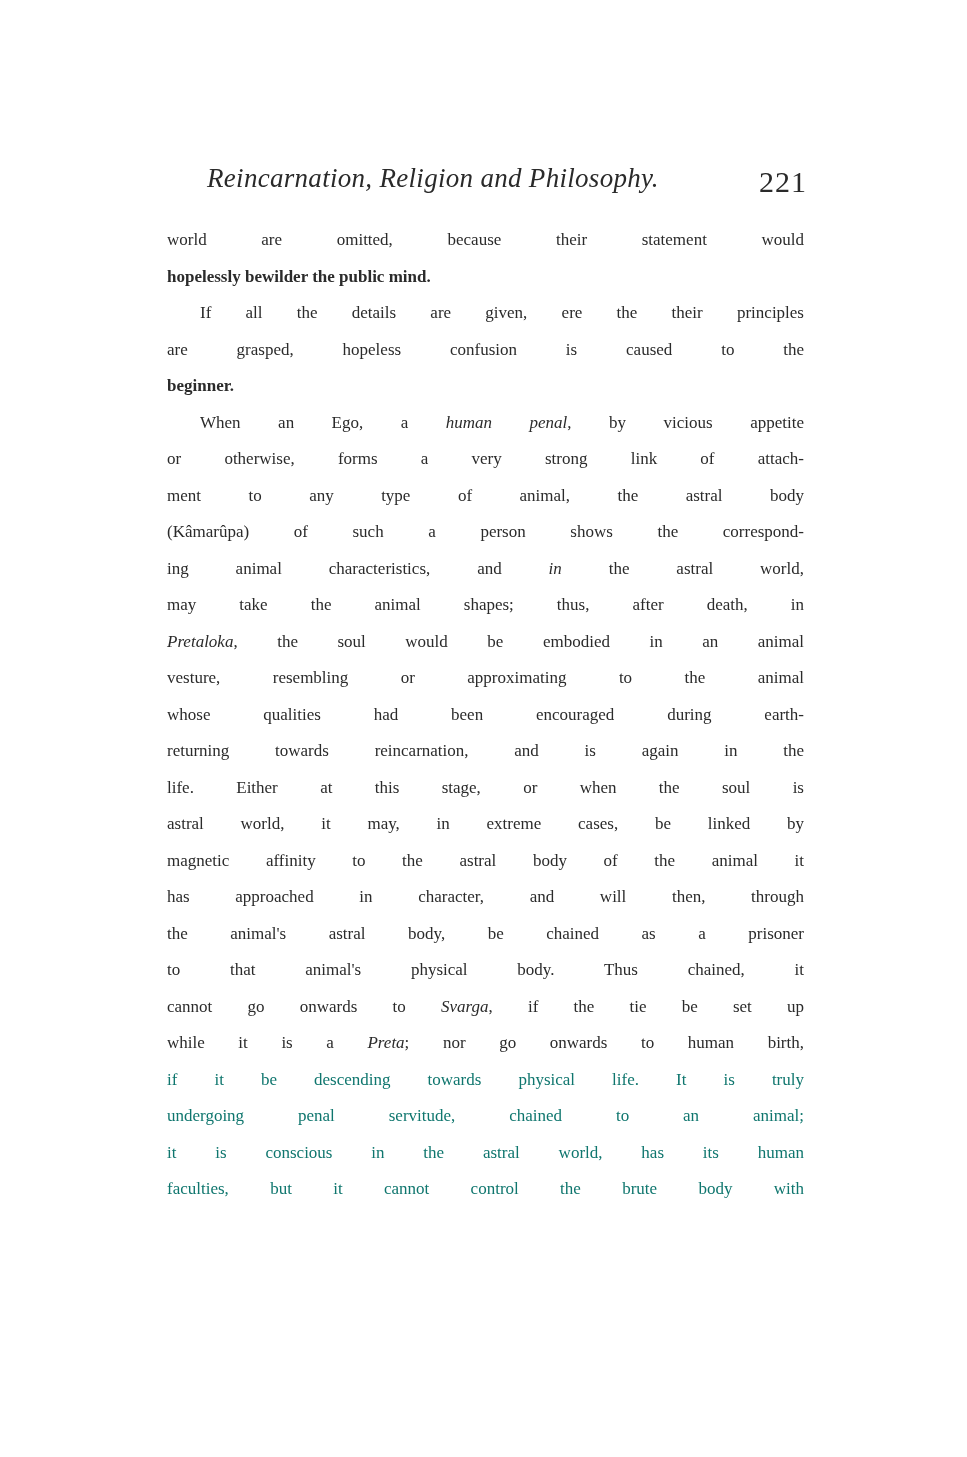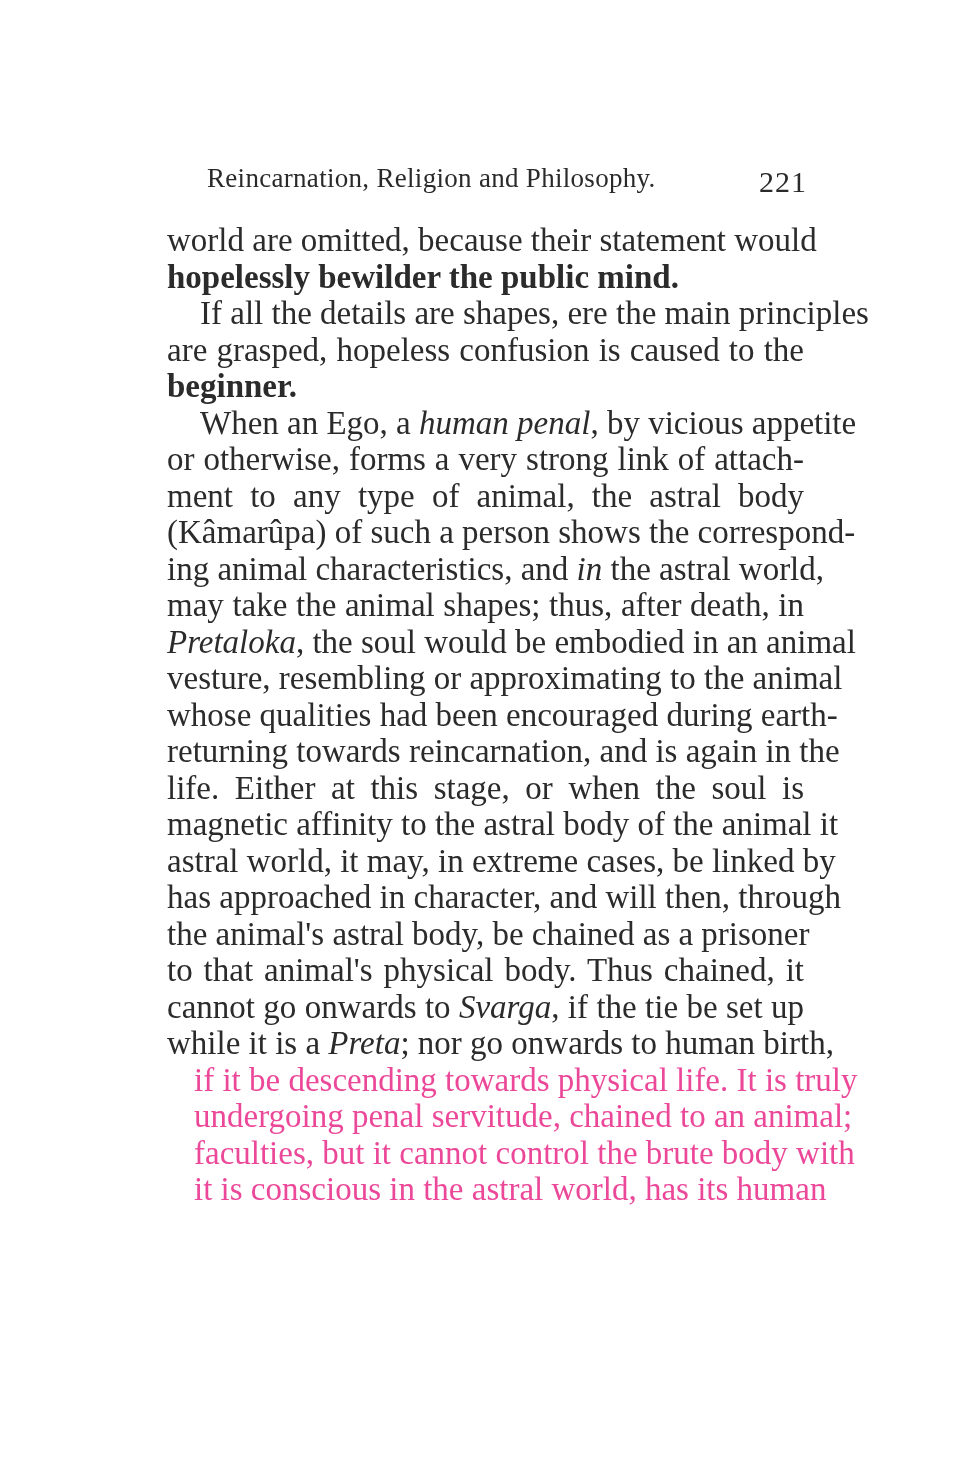--- a/index.html
+++ b/index.html
@@ -1,58 +1,58 @@
 <!DOCTYPE html>
 <html><head>
 <meta charset="utf-8">
 <style>
   html, body { margin:0; padding:0; background:#ffffff; }
   body { width:967px; height:1457px; position:relative; overflow:hidden; }
   .page { position:absolute; left:0; top:0; width:967px; height:1457px; background:#fff; }
   .header { position:absolute; left:207px; top:163px; width:600px; height:36px; }
-  .running-title { position:absolute; left:0; top:0; font-family:"Liberation Serif", serif; font-size:27px; color:#2a2a2a; letter-spacing:0.3px; white-space:nowrap; }
+  .running-title { position:absolute; left:0; top:0; font-family:"Liberation Serif", serif; font-style:italic; font-size:27px; color:#2a2a2a; letter-spacing:0.3px; white-space:nowrap; }
   .page-number { position:absolute; right:0; top:2px; font-family:"Liberation Serif", serif; font-size:30px; color:#2a2a2a; letter-spacing:1px; }
   .body { position:absolute; left:167px; top:222px; width:637px; }
-  .line { height:36.5px; line-height:36.5px; font-family:"Liberation Serif", serif; font-size:33px; color:#2b2b2b; text-align:justify; text-align-last:justify; white-space:nowrap; overflow:visible; }
+  .line { height:36.5px; line-height:36.5px; font-family:"Liberation Serif", serif; font-size:17px; color:#2b2b2b; text-align:justify; text-align-last:justify; white-space:nowrap; overflow:visible; }
   .line.last { text-align-last:left;font-weight:bold; }
   .line.indent { padding-left:33px; }
-  .line.dark { color:#ec4899;margin-left:27px; }
+  .line.dark { color:#0f766e; }
   .it { font-style:italic; }
 </style>
 </head>
 <body>
 
 <div class="page">
   <div class="header">
     <span class="running-title">Reincarnation, Religion and Philosophy.</span>
     <span class="page-number">221</span>
   </div>
 
   <div class="body">
     <div class="line"><span>world are omitted, because their statement would</span></div>
     <div class="line last"><span>hopelessly bewilder the public mind.</span></div>
-    <div class="line indent"><span>If all the details are shapes, ere the main principles</span></div>
+    <div class="line indent"><span>If all the details are given, ere the their principles</span></div>
     <div class="line"><span>are grasped, hopeless confusion is caused to the</span></div>
     <div class="line last"><span>beginner.</span></div>
     <div class="line indent"><span>When an Ego, a </span><span class="it">human penal</span><span>, by vicious appetite</span></div>
     <div class="line"><span>or otherwise, forms a very strong link of attach-</span></div>
     <div class="line"><span>ment to any type of animal, the astral body</span></div>
     <div class="line"><span>(Kâmarûpa) of such a person shows the correspond-</span></div>
     <div class="line"><span>ing animal characteristics, and </span><span class="it">in</span><span> the astral world,</span></div>
     <div class="line"><span>may take the animal shapes; thus, after death, in</span></div>
     <div class="line"><span class="it">Pretaloka</span><span>, the soul would be embodied in an animal</span></div>
     <div class="line"><span>vesture, resembling or approximating to the animal</span></div>
     <div class="line"><span>whose qualities had been encouraged during earth-</span></div>
     <div class="line"><span>returning towards reincarnation, and is again in the</span></div>
     <div class="line"><span>life.  Either at this stage, or when the soul is</span></div>
+    <div class="line"><span>astral world, it may, in extreme cases, be linked by</span></div>
     <div class="line"><span>magnetic affinity to the astral body of the animal it</span></div>
-    <div class="line"><span>astral world, it may, in extreme cases, be linked by</span></div>
     <div class="line"><span>has approached in character, and will then, through</span></div>
     <div class="line"><span>the animal's astral body, be chained as a prisoner</span></div>
     <div class="line"><span>to that animal's physical body.  Thus chained, it</span></div>
     <div class="line"><span>cannot go onwards to </span><span class="it">Svarga</span><span>, if the tie be set up</span></div>
     <div class="line"><span>while it is a </span><span class="it">Preta</span><span>; nor go onwards to human birth,</span></div>
     <div class="line dark"><span>if it be descending towards physical life.  It is truly</span></div>
     <div class="line dark"><span>undergoing penal servitude, chained to an animal;</span></div>
+    <div class="line dark"><span>it is conscious in the astral world, has its human</span></div>
     <div class="line dark"><span>faculties, but it cannot control the brute body with</span></div>
-    <div class="line dark"><span>it is conscious in the astral world, has its human</span></div>
   </div>
 </div>
 
 </body></html>

